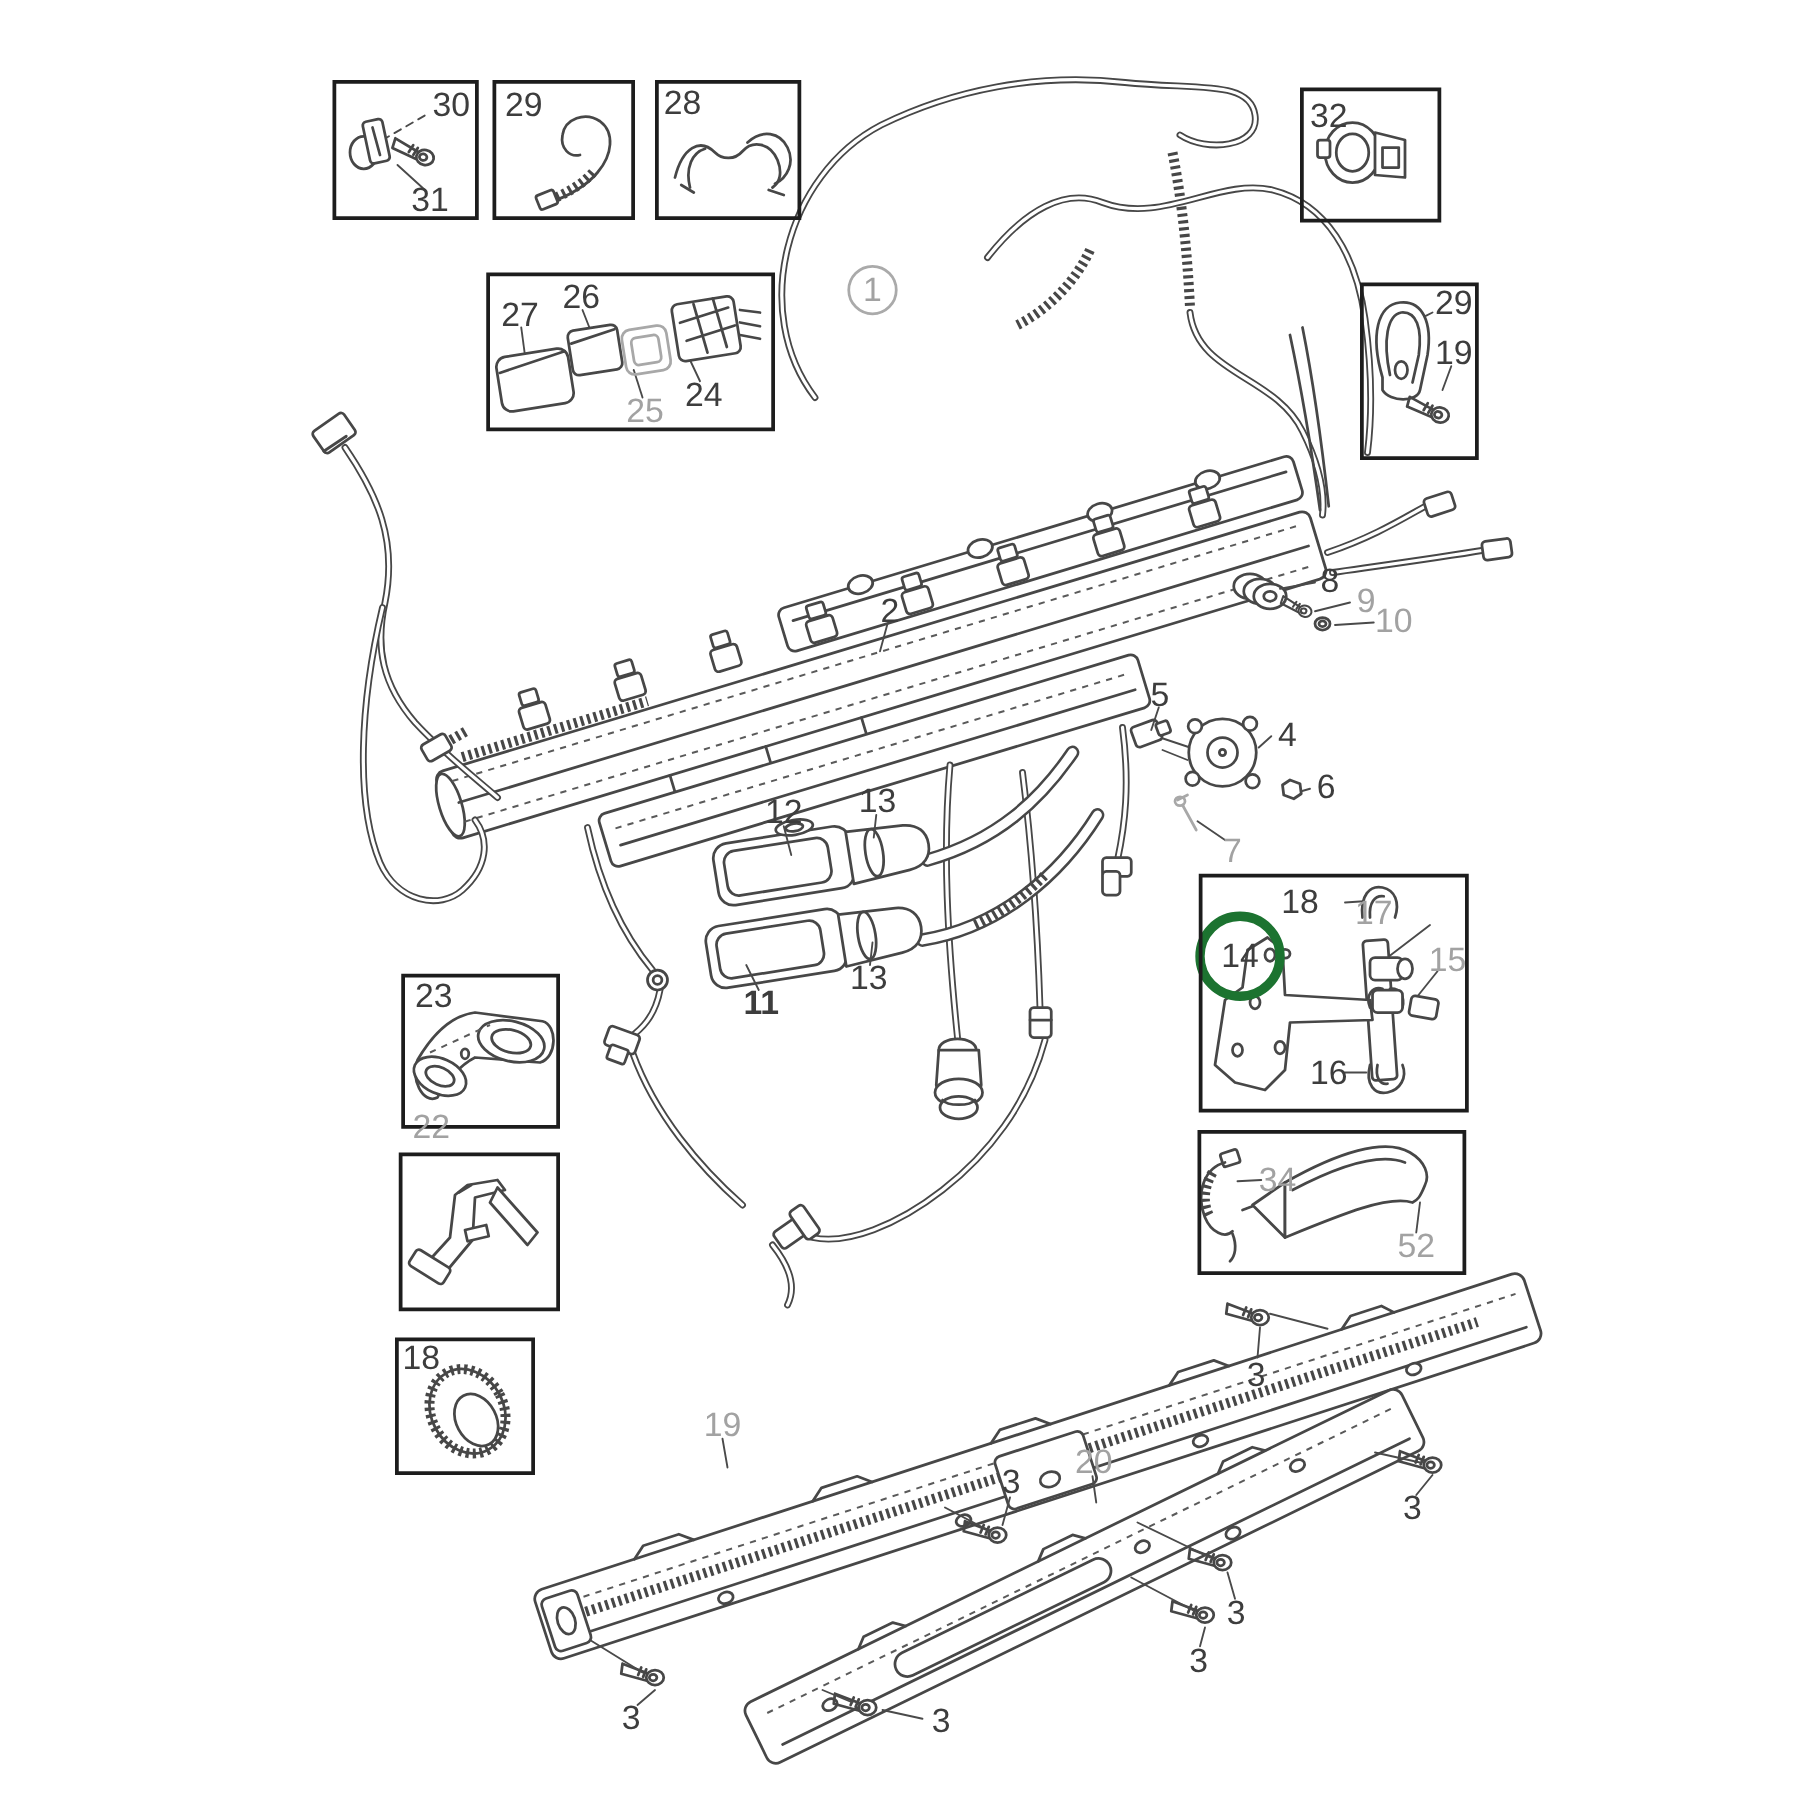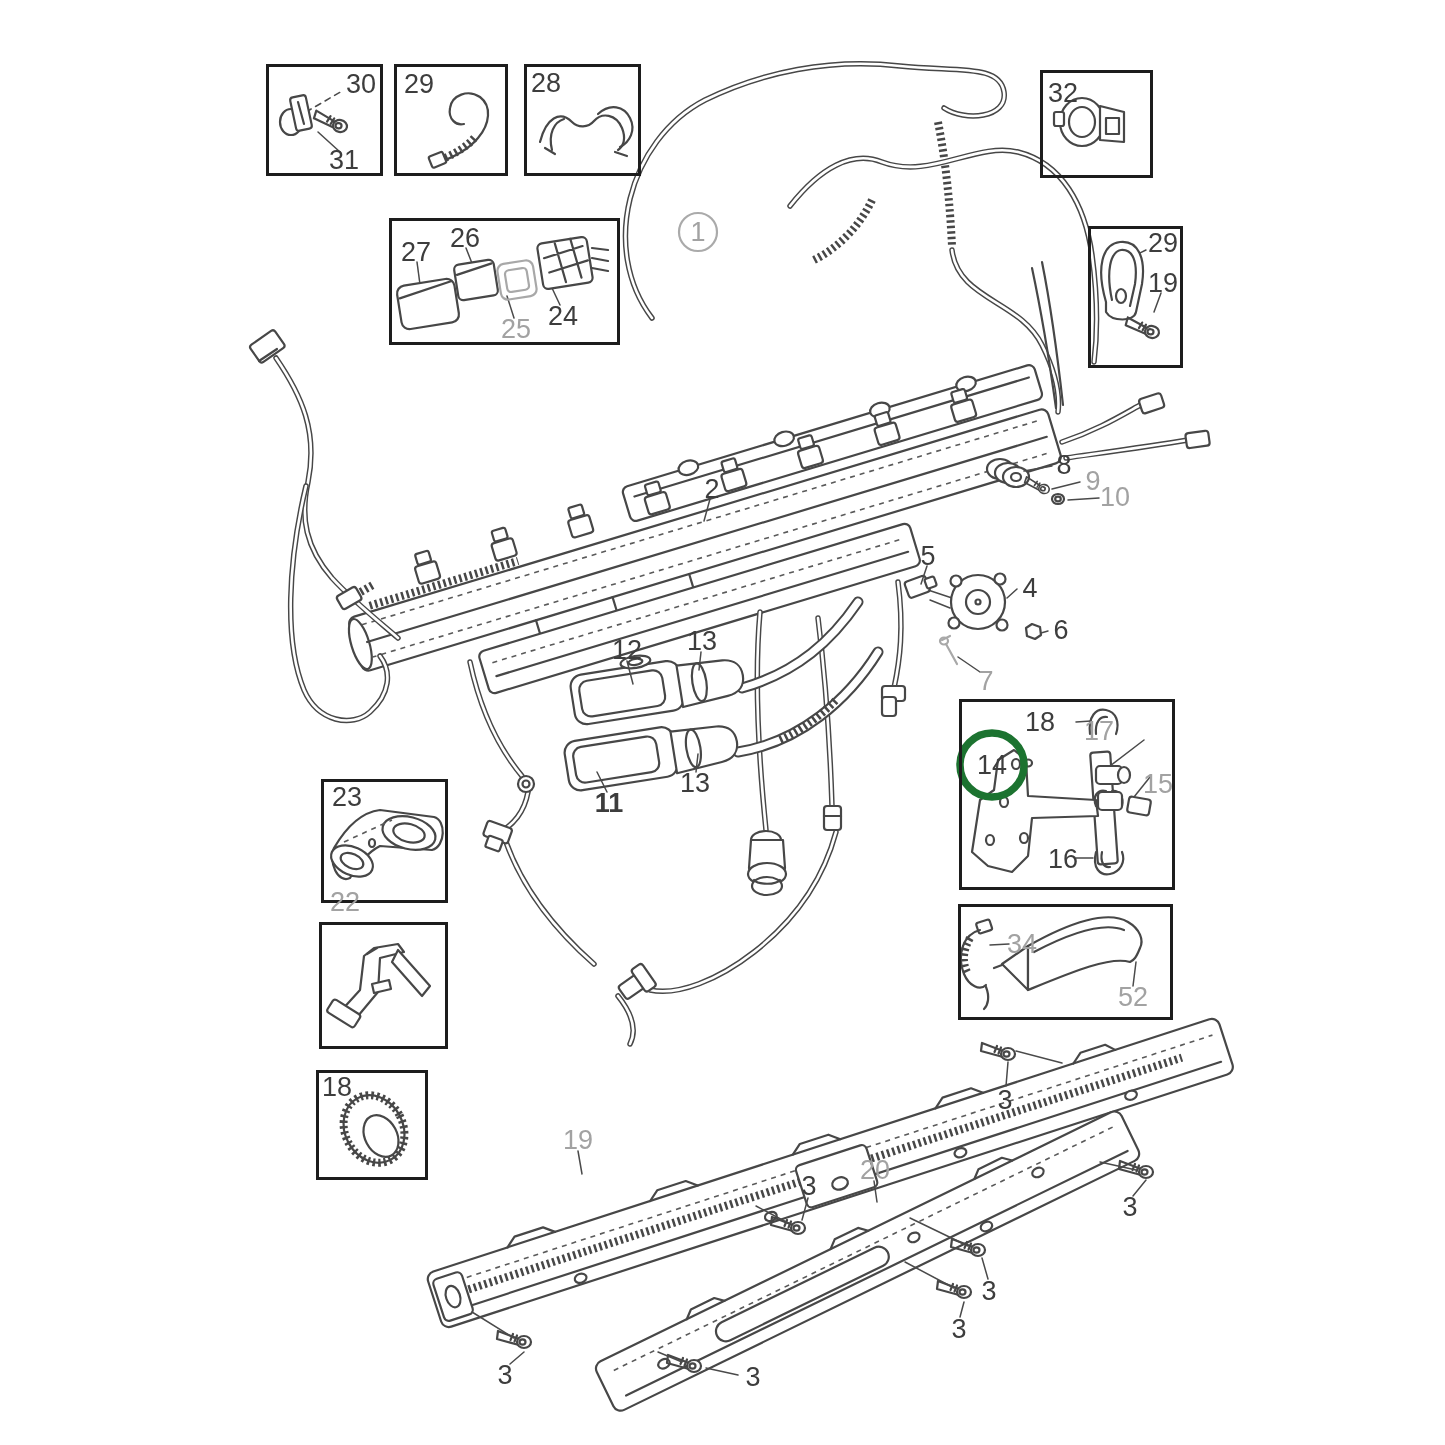--- a/index.html
+++ b/index.html
@@ -392,21 +392,21 @@
   <span class="lbl" style="left:928px;top:556px">5</span>
   <span class="lbl" style="left:1030px;top:588px">4</span>
   <span class="lbl" style="left:1061px;top:630px">6</span>
   <span class="lbl muted" style="left:986px;top:681px">7</span>
   <span class="lbl" style="left:627px;top:650px">12</span>
   <span class="lbl" style="left:702px;top:641px">13</span>
   <span class="lbl" style="left:695px;top:783px">13</span>
   <span class="lbl bold" style="left:609px;top:803px">11</span>
   <span class="lbl" style="left:1040px;top:722px">18</span>
   <span class="lbl muted" style="left:1099px;top:731px">17</span>
-  <span class="lbl muted" style="left:1158px;top:784px">15</span>
+  <span class="lbl muted" style="left:1158px;top:768px">15</span>
   <span class="lbl" style="left:992px;top:765px">14</span>
   <span class="lbl" style="left:1063px;top:859px">16</span>
   <span class="lbl muted" style="left:1022px;top:944px">34</span>
   <span class="lbl muted" style="left:1133px;top:997px">52</span>
   <span class="lbl" style="left:347px;top:797px">23</span>
   <span class="lbl muted" style="left:345px;top:902px">22</span>
   <span class="lbl" style="left:337px;top:1087px">18</span>
   <span class="lbl muted" style="left:578px;top:1140px">19</span>
   <span class="lbl muted" style="left:875px;top:1170px">20</span>
   <span class="lbl" style="left:1005px;top:1100px">3</span>

